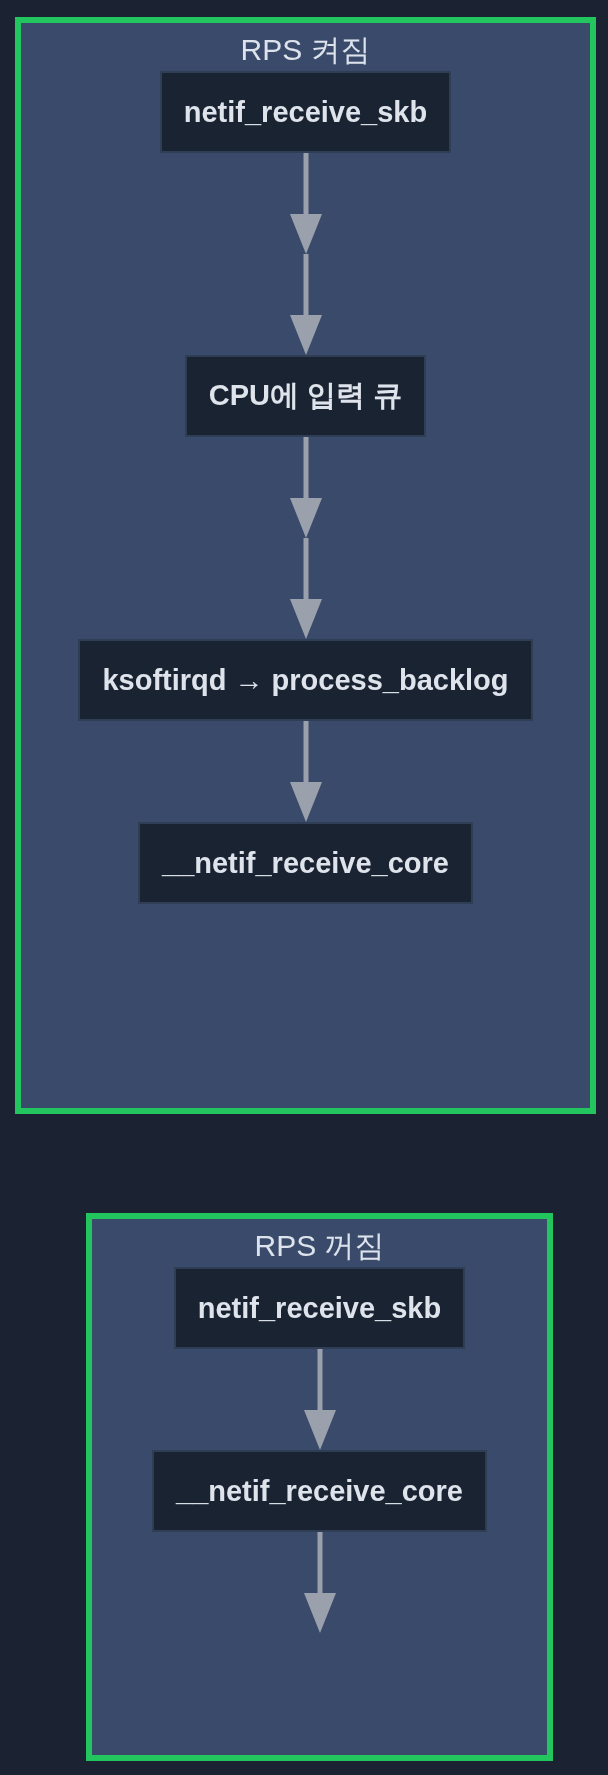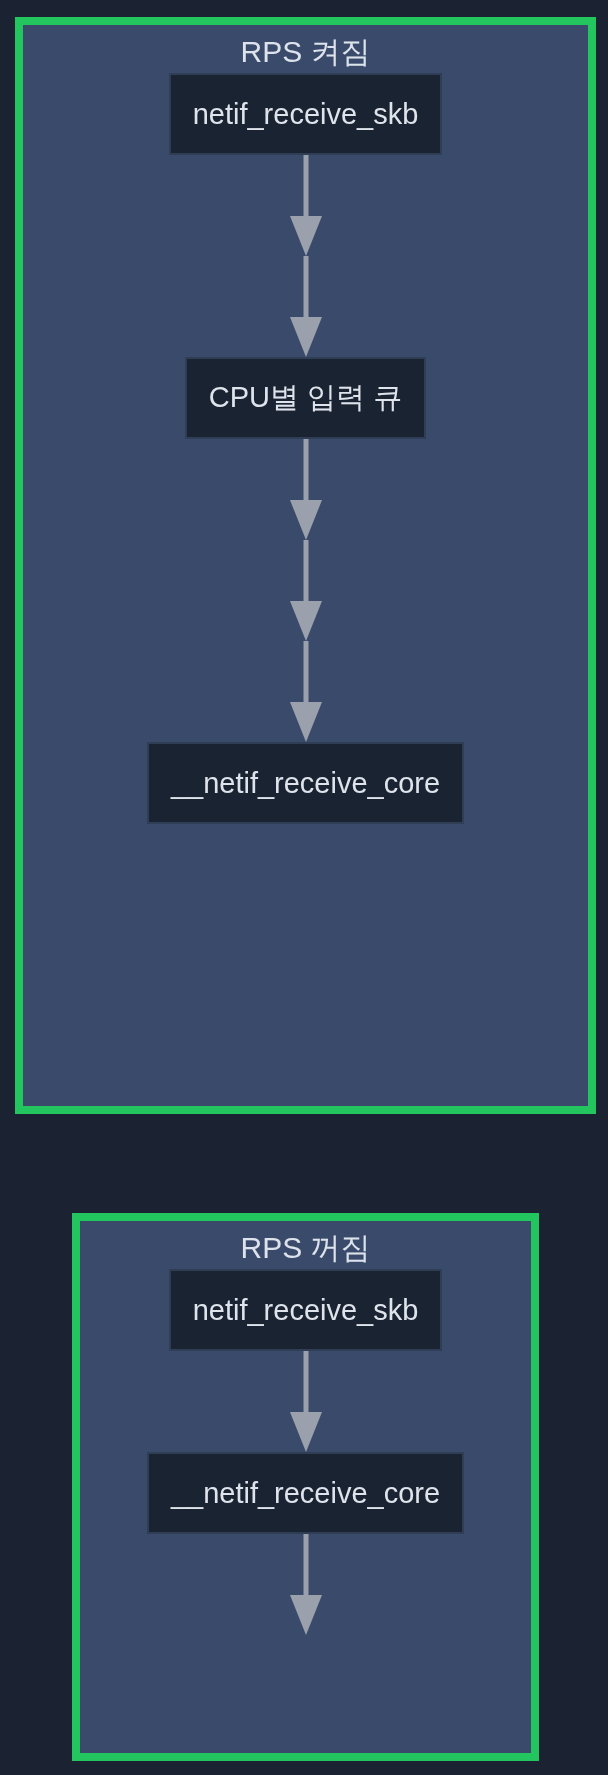--- a/index.html
+++ b/index.html
@@ -11,33 +11,33 @@
     height: 1775px;
     position: relative;
     background: #1b2231;
     font-family: "Liberation Sans", "DejaVu Sans", sans-serif;
     overflow: hidden;
   }
   .panel {
     position: absolute;
     box-sizing: border-box;
     background: #3a4a6a;
-    border: 8px solid #22c55e;
+    border: 6px solid #22c55e;
     display: flex;
     flex-direction: column;
     align-items: center;
   }
   #panel-rps-on {
     left: 15px;
     top: 17px;
     width: 581px;
     height: 1097px;
   }
   #panel-rps-off {
-    left: 72px;
+    left: 86px;
     top: 1213px;
     width: 467px;
     height: 548px;
     align-items: center;
   }
   .panel-title {
     margin-top: 8px;
     height: 38px;
     line-height: 38px;
     margin-bottom: 2px;
@@ -52,20 +52,21 @@
     display: flex;
     align-items: center;
     justify-content: center;
     padding: 0 22px;
     background: #1a2332;
     border: 2px solid #2f3d55;
     color: #dfe4ec;
     font-size: 29px;
     white-space: nowrap;
     flex: 0 0 auto;
+    font-weight: bold;
   }
   .flow-arrow {
     flex: 0 0 auto;
     width: 36px;
     height: 101px;
     display: block;
   }
 </style>
 </head>
 <body>
@@ -79,33 +80,34 @@
     <line x1="18" y1="0" x2="18" y2="64" stroke="#9aa1ad" stroke-width="5"></line>
     <polygon points="2,61 34,61 18,101" fill="#9aa1ad"></polygon>
   </svg>
 
 
   <svg class="flow-arrow" viewBox="0 0 36 101" xmlns="http://www.w3.org/2000/svg">
     <line x1="18" y1="0" x2="18" y2="64" stroke="#9aa1ad" stroke-width="5"></line>
     <polygon points="2,61 34,61 18,101" fill="#9aa1ad"></polygon>
   </svg>
 
-  <div class="flow-node">CPU별 입력 큐</div>
+  <div class="flow-node">CPU에 입력 큐</div>
 
   <svg class="flow-arrow" viewBox="0 0 36 101" xmlns="http://www.w3.org/2000/svg">
     <line x1="18" y1="0" x2="18" y2="64" stroke="#9aa1ad" stroke-width="5"></line>
     <polygon points="2,61 34,61 18,101" fill="#9aa1ad"></polygon>
   </svg>
 
 
   <svg class="flow-arrow" viewBox="0 0 36 101" xmlns="http://www.w3.org/2000/svg">
     <line x1="18" y1="0" x2="18" y2="64" stroke="#9aa1ad" stroke-width="5"></line>
     <polygon points="2,61 34,61 18,101" fill="#9aa1ad"></polygon>
   </svg>
 
+  <div class="flow-node">ksoftirqd → process_backlog</div>
 
   <svg class="flow-arrow" viewBox="0 0 36 101" xmlns="http://www.w3.org/2000/svg">
     <line x1="18" y1="0" x2="18" y2="64" stroke="#9aa1ad" stroke-width="5"></line>
     <polygon points="2,61 34,61 18,101" fill="#9aa1ad"></polygon>
   </svg>
 
   <div class="flow-node">__netif_receive_core</div>
 </section>
 
 <section class="panel" id="panel-rps-off">

